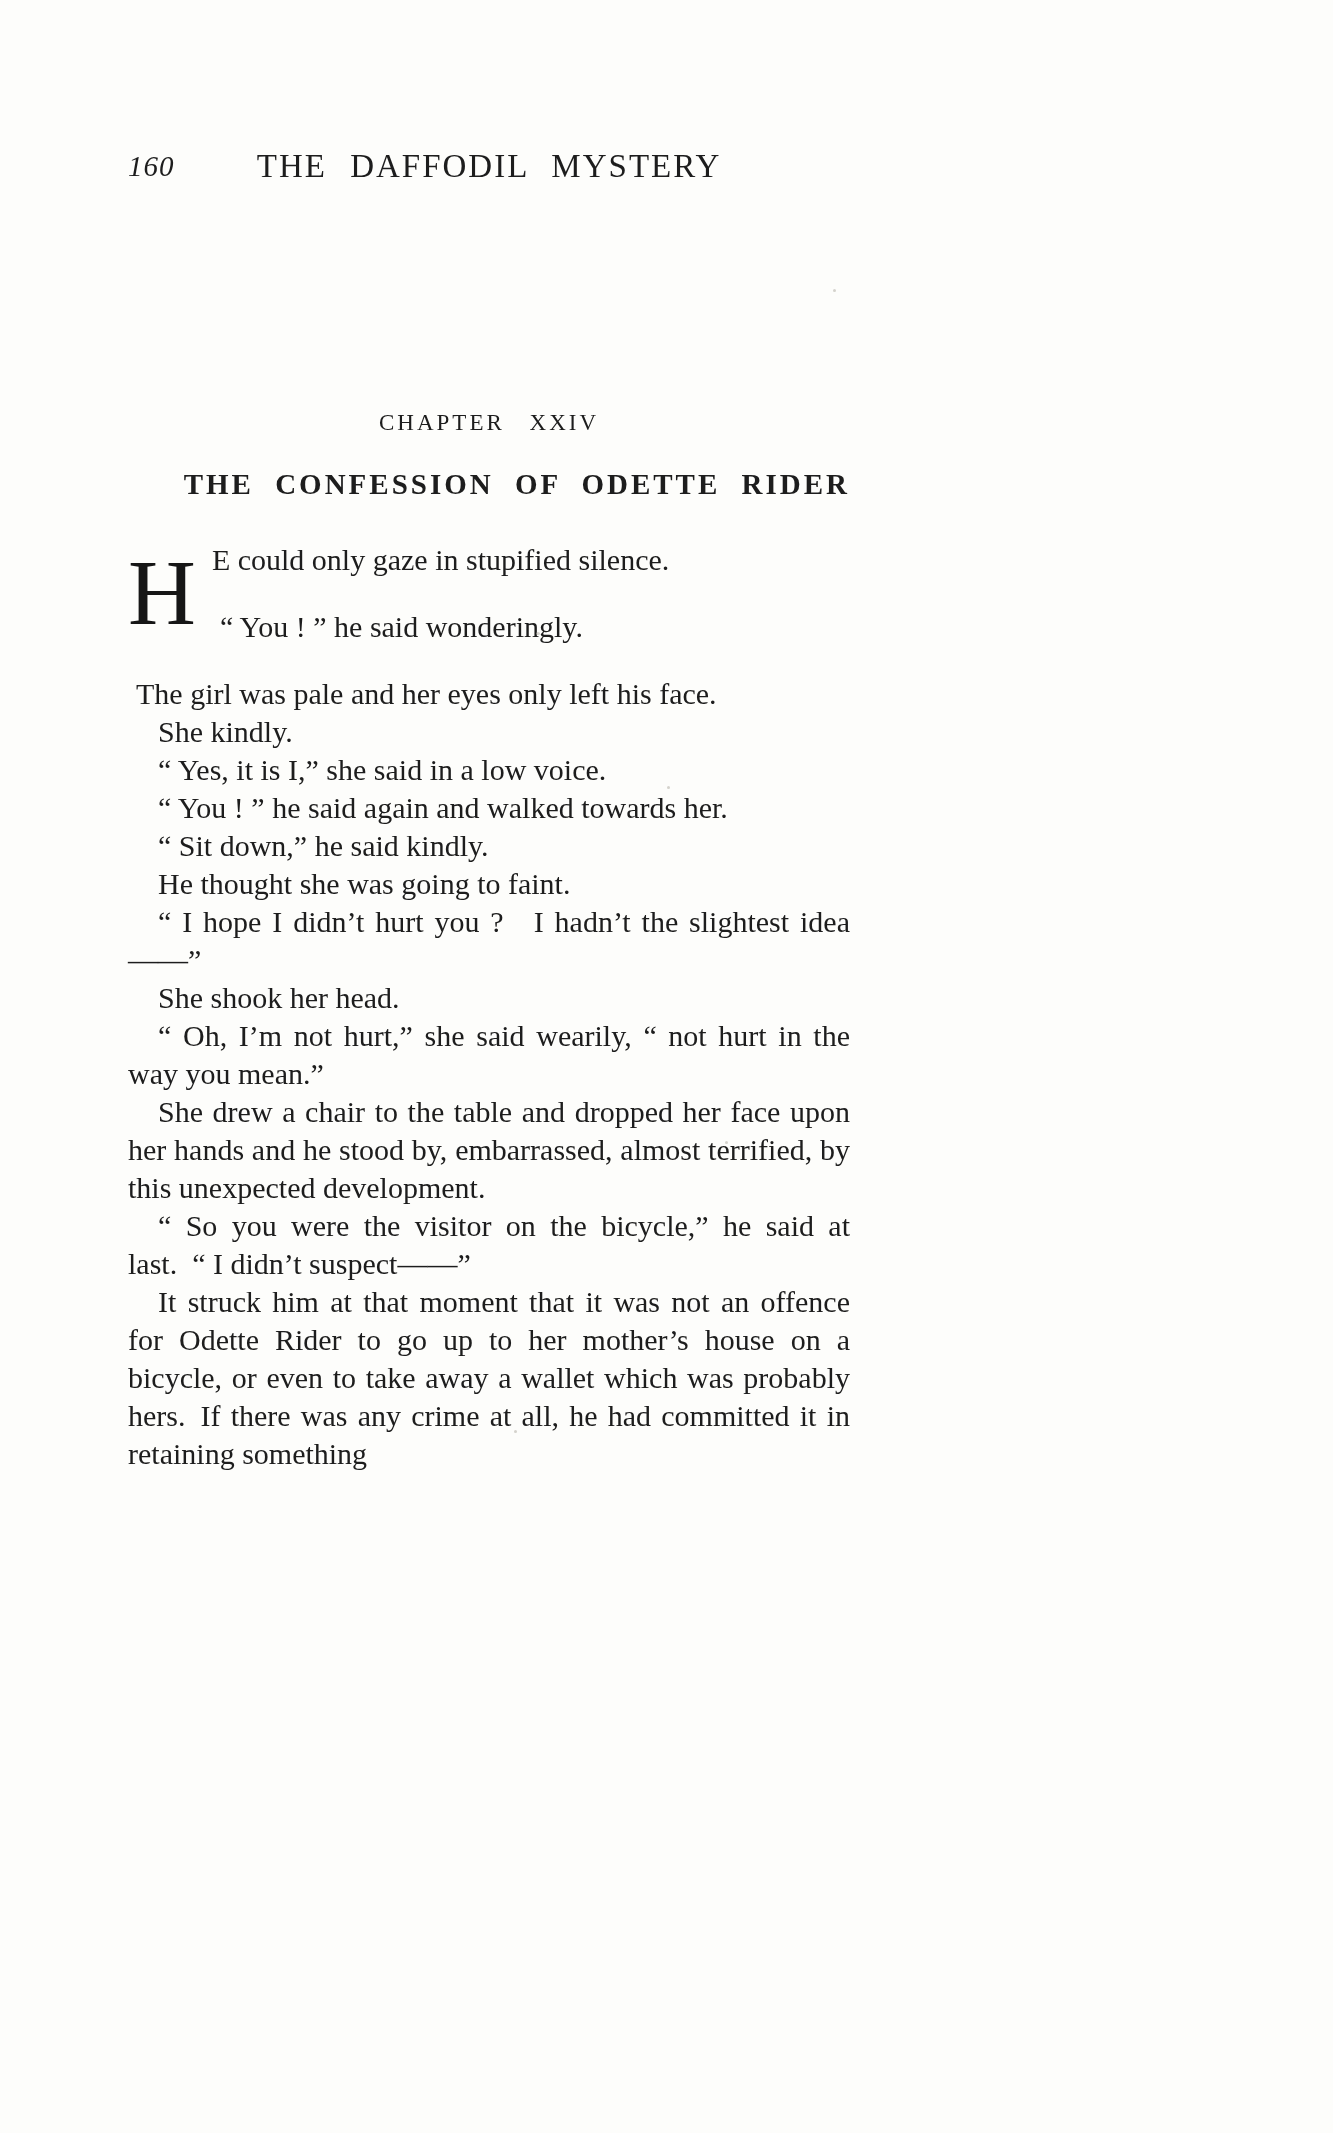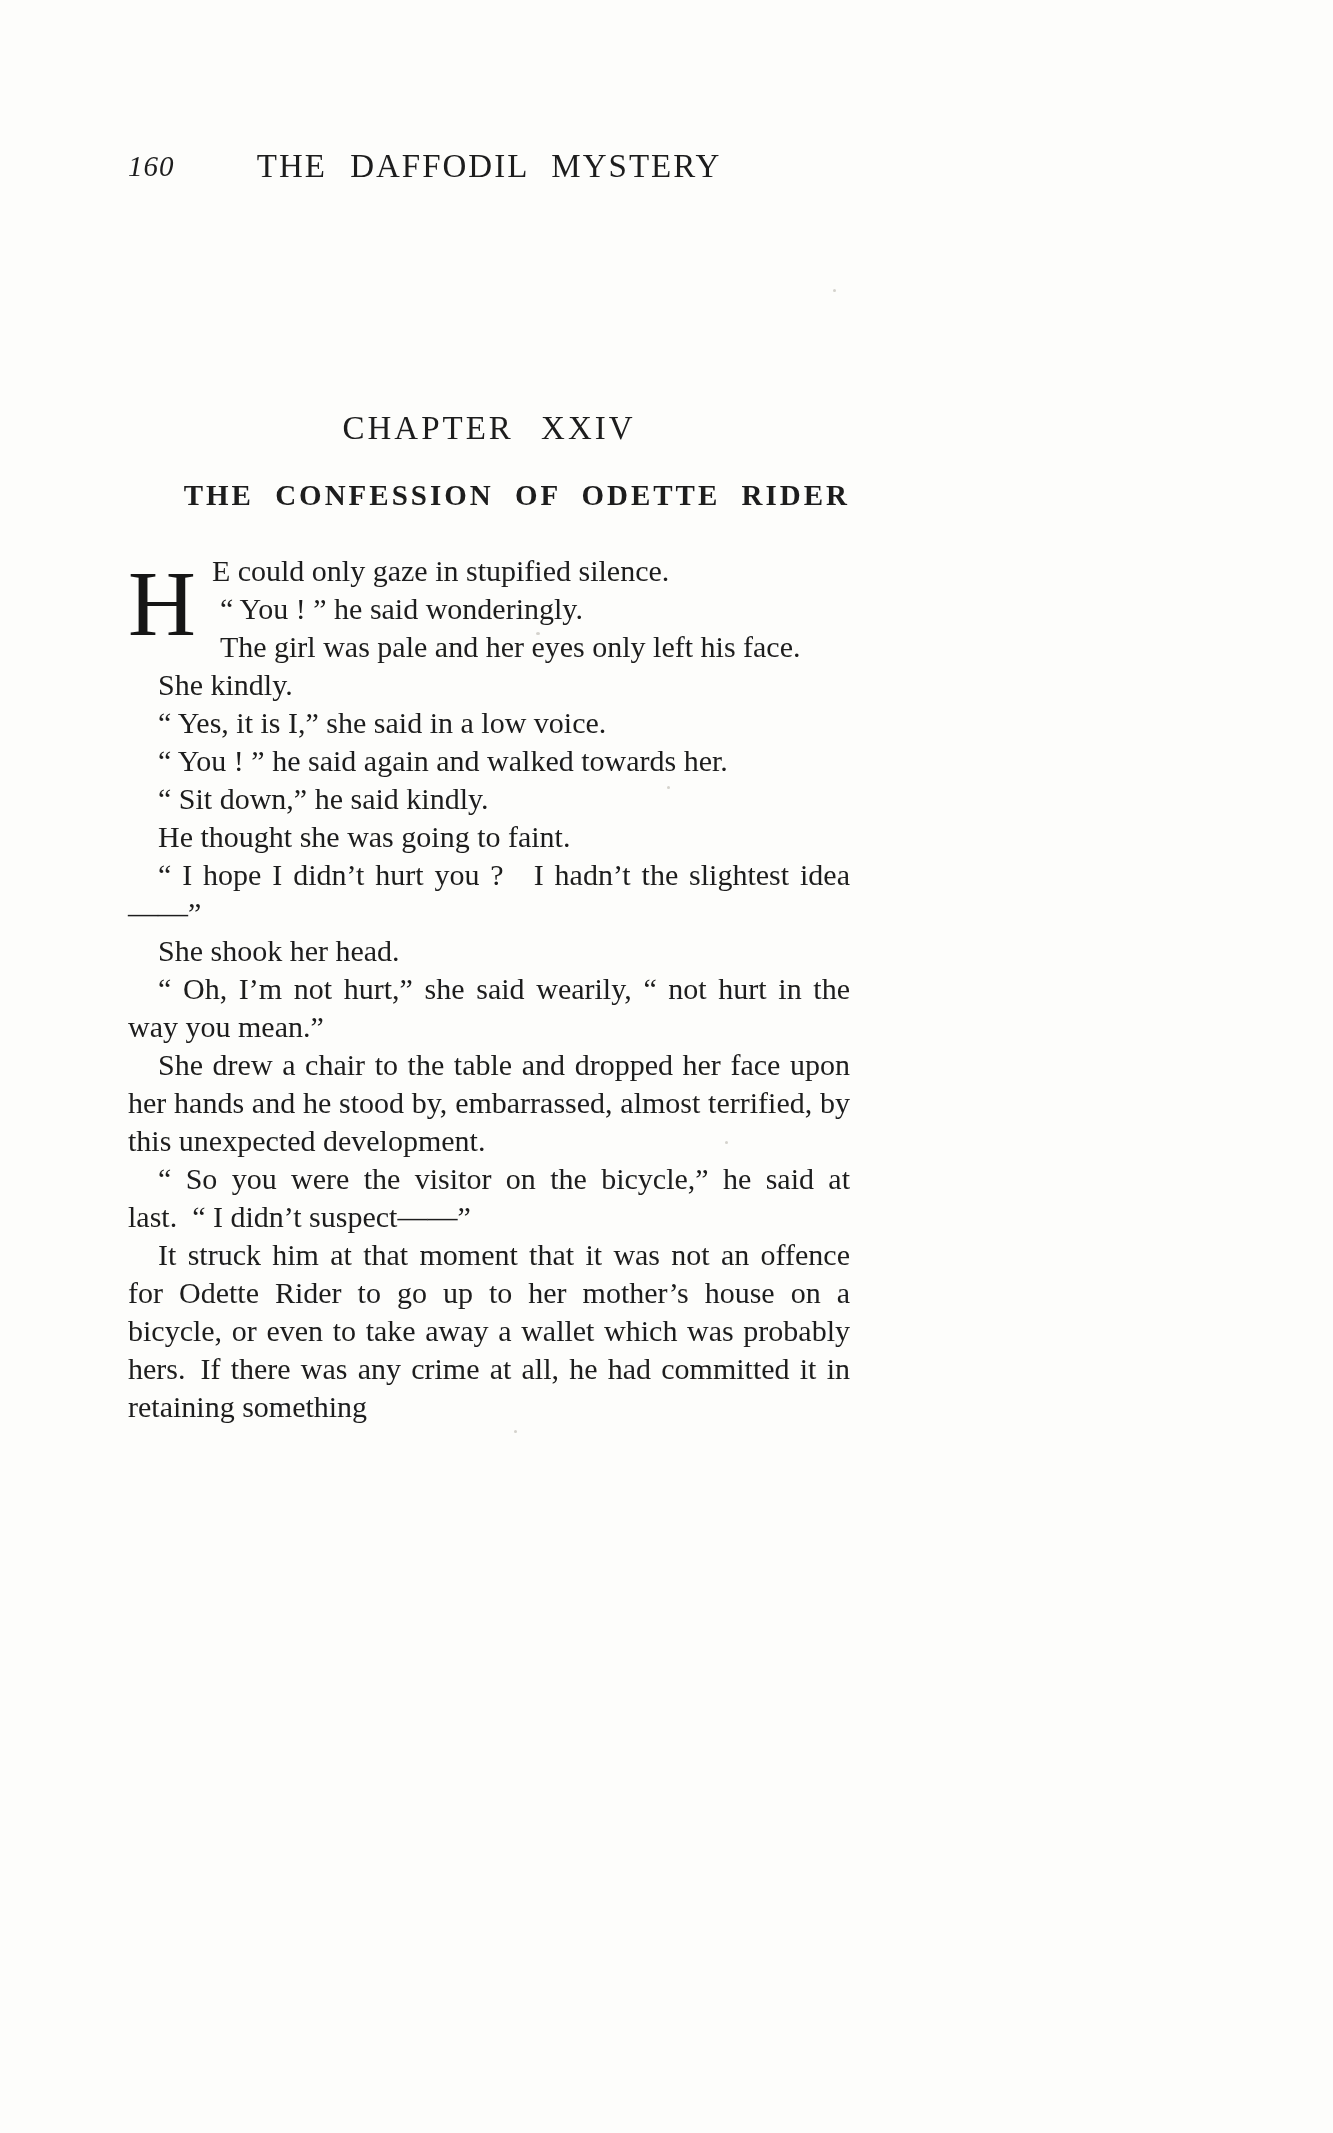--- a/index.html
+++ b/index.html
@@ -38,21 +38,21 @@
   .running-title {
     display: block;
     text-align: center;
     letter-spacing: 2px;
     word-spacing: 13px;
     margin-top: 20px;
   }
   .chapter-heading {
     margin-top: 218px;
     text-align: center;
-    font-size: 33px;
+    font-size: 23px;
     letter-spacing: 3px;
     word-spacing: 16px;
   }
   .chapter-subtitle {
     margin-top: 32px;
     text-align: right;
     font-size: 29px;
     font-weight: 700;
     letter-spacing: 3px;
     word-spacing: 11px;
@@ -62,20 +62,21 @@
     font-size: 30px;
     line-height: 38px;
     text-align: justify;
   }
   .body-text p {
     margin: 0;
     text-indent: 30px;
   }
   .opening p {
     text-indent: 8px;
+    margin-top: 29px;
   }
   .opening p.first-line {
     text-indent: 0;
   }
   .drop-cap {
     float: left;
     font-size: 94px;
     line-height: 98px;
     padding: 2px 16px 0 0;
     color: #161616;

